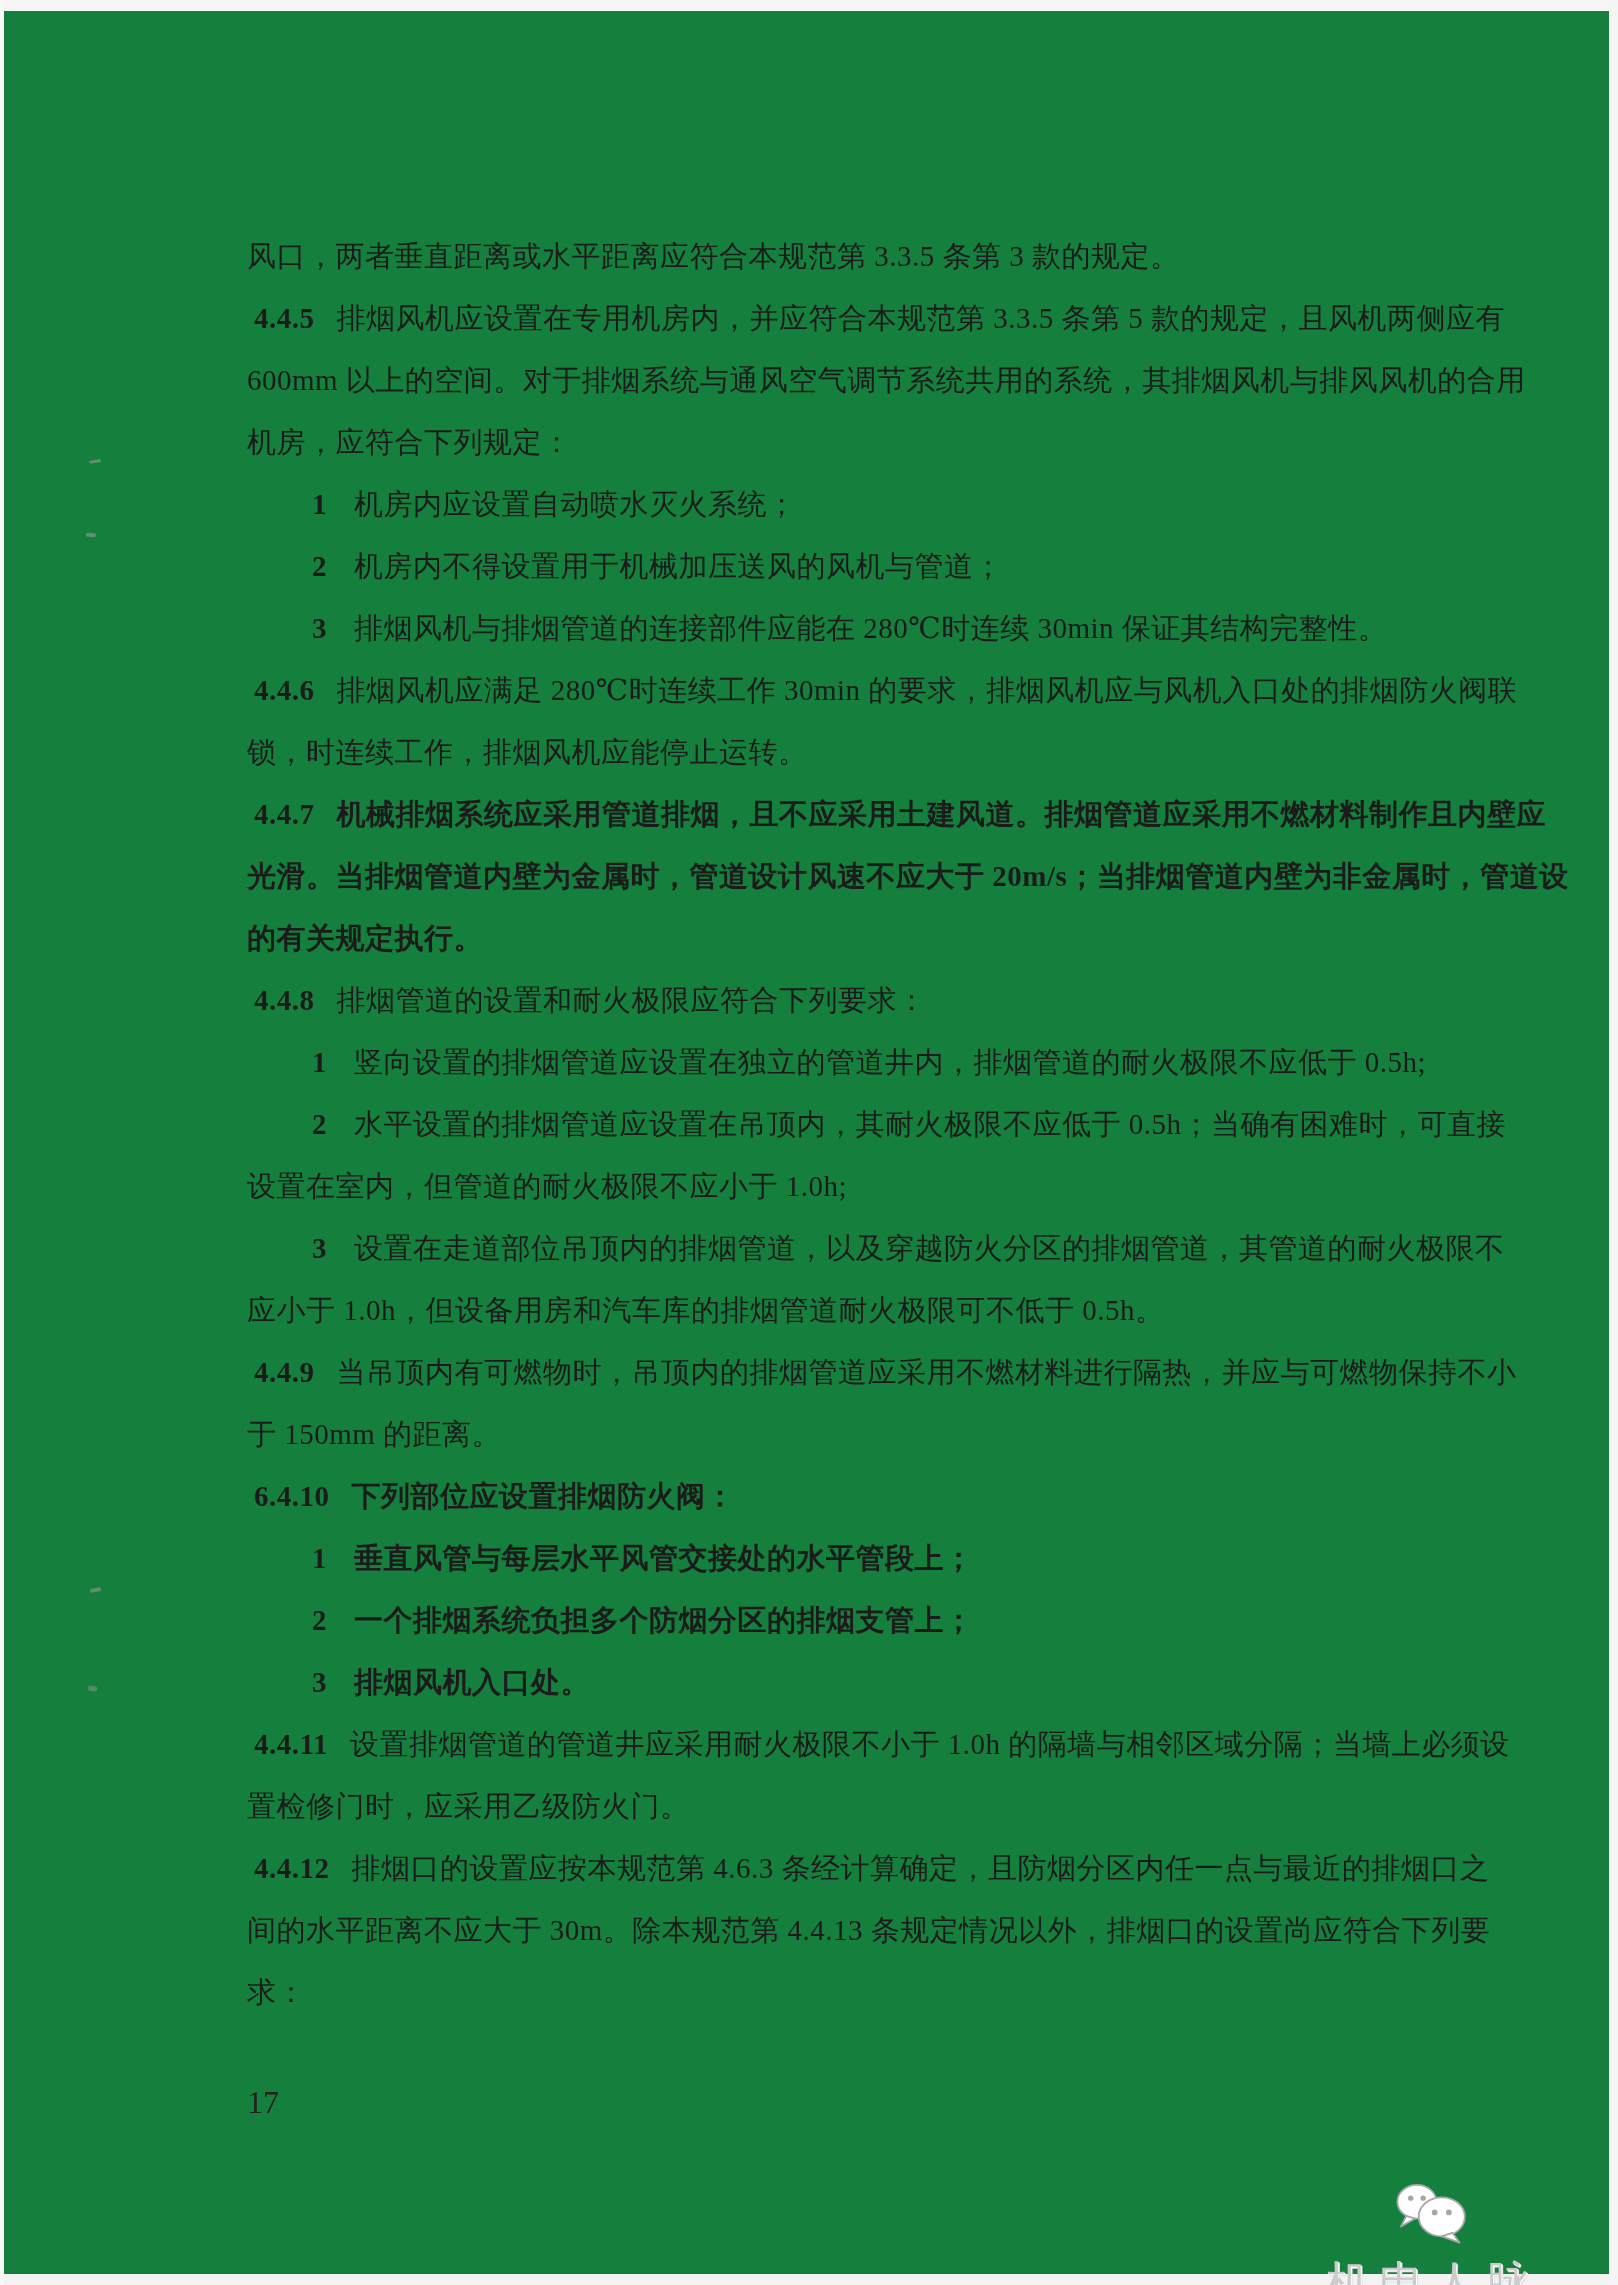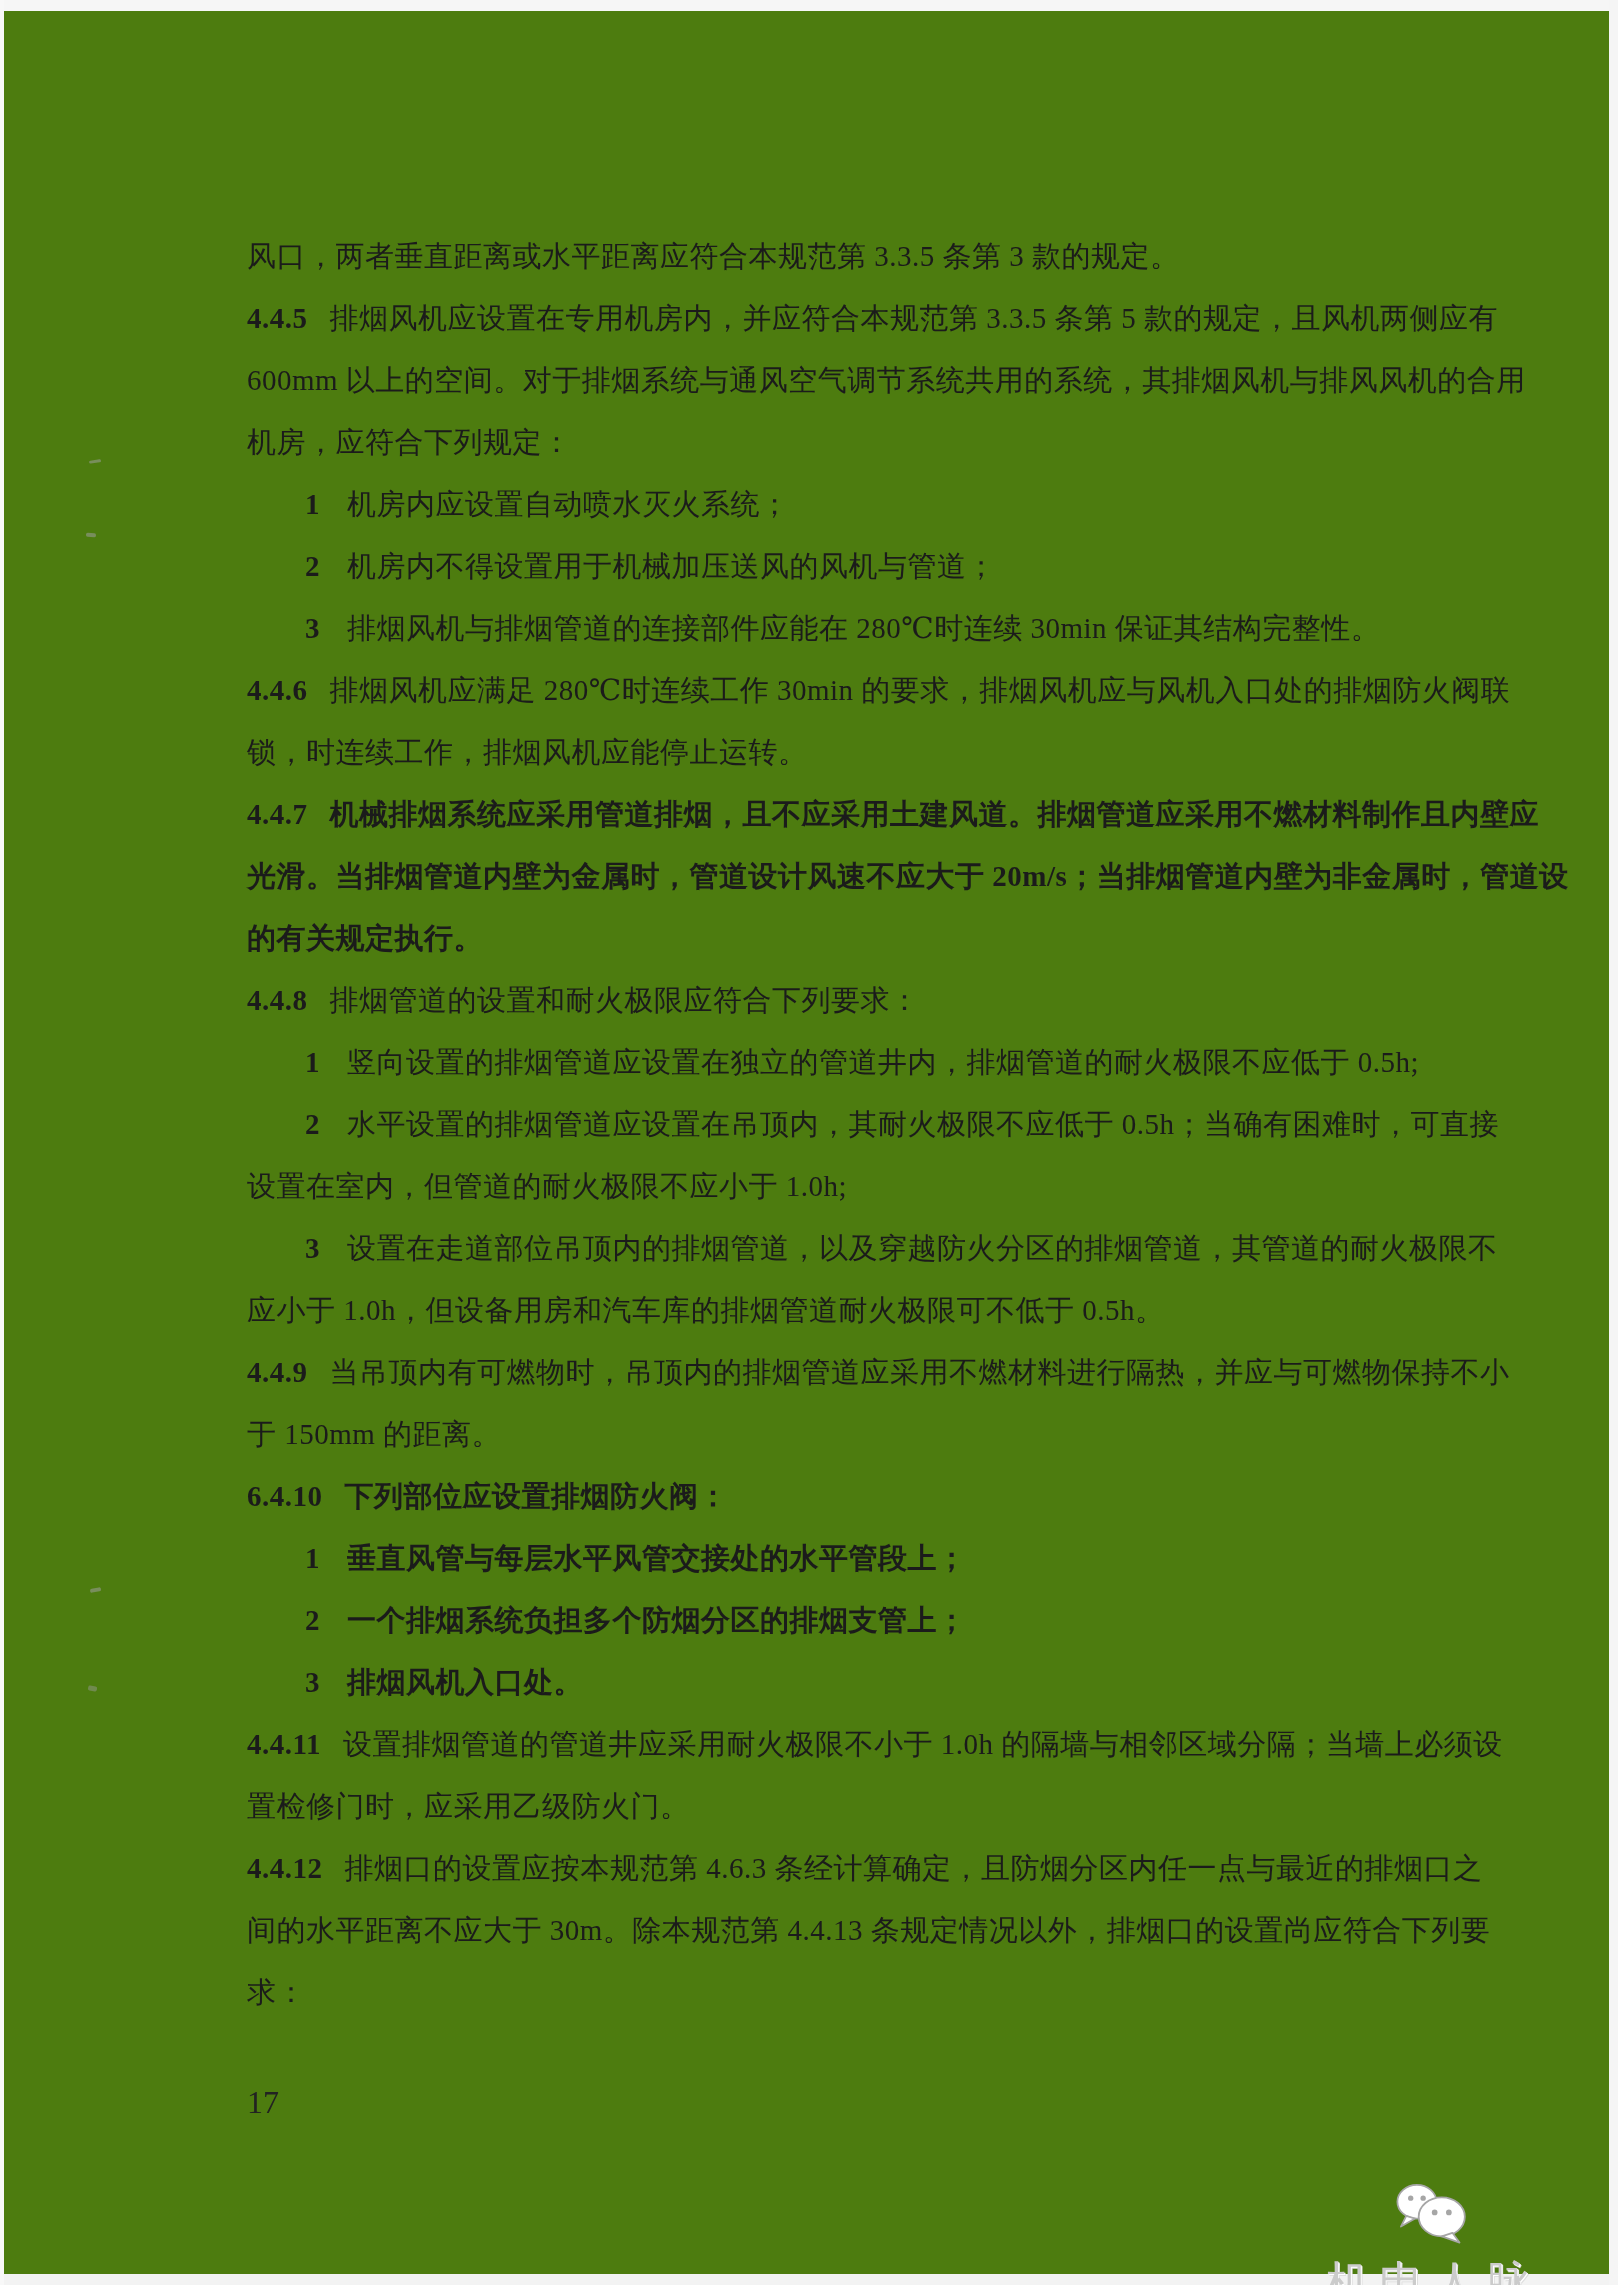--- a/index.html
+++ b/index.html
@@ -5,39 +5,39 @@
 <style>
   html,body{margin:0;padding:0;}
   body{
     width:1618px;height:2285px;
     background:#ffffff;
     font-family:"Liberation Serif","DejaVu Serif",serif;
     color:#1b1b1b;
     position:relative;
     overflow:hidden;
   }
-  .page{position:absolute;inset:0;background:#4d7c0f;}
+  .page{position:absolute;inset:0;background:#15803d;}
   
   .edge-top{position:absolute;left:0;top:0;width:100%;height:11px;background:#f6f6f6;}
   .edge-bottom{position:absolute;left:0;top:2274px;width:100%;height:11px;background:#f3f3f3;}
   .edge-right{position:absolute;left:1609px;top:0;width:9px;height:100%;background:#f5f5f5;}
   .edge-left{position:absolute;left:0;top:0;width:3.6px;height:100%;background:#f8f8f8;}
 
   .content{
     position:absolute;left:247px;top:225px;width:1160px;
   }
   .line{
     height:62px;line-height:62px;
     font-size:29px;
     white-space:nowrap;
     letter-spacing:0.5px;
   }
   .line.item{padding-left:58px;}
   .line.bold{font-weight:bold;}
-  .num{font-weight:bold;}
+  .num{font-weight:bold;margin-left:7px;}
   .num.section{margin-right:22px;}
   .num.item-num{margin-right:27px;}
 
   .page-number{
     position:absolute;left:247px;top:2084px;width:1160px;
     font-size:32px;line-height:36px;color:#222;
   }
 
   
   .watermark{

